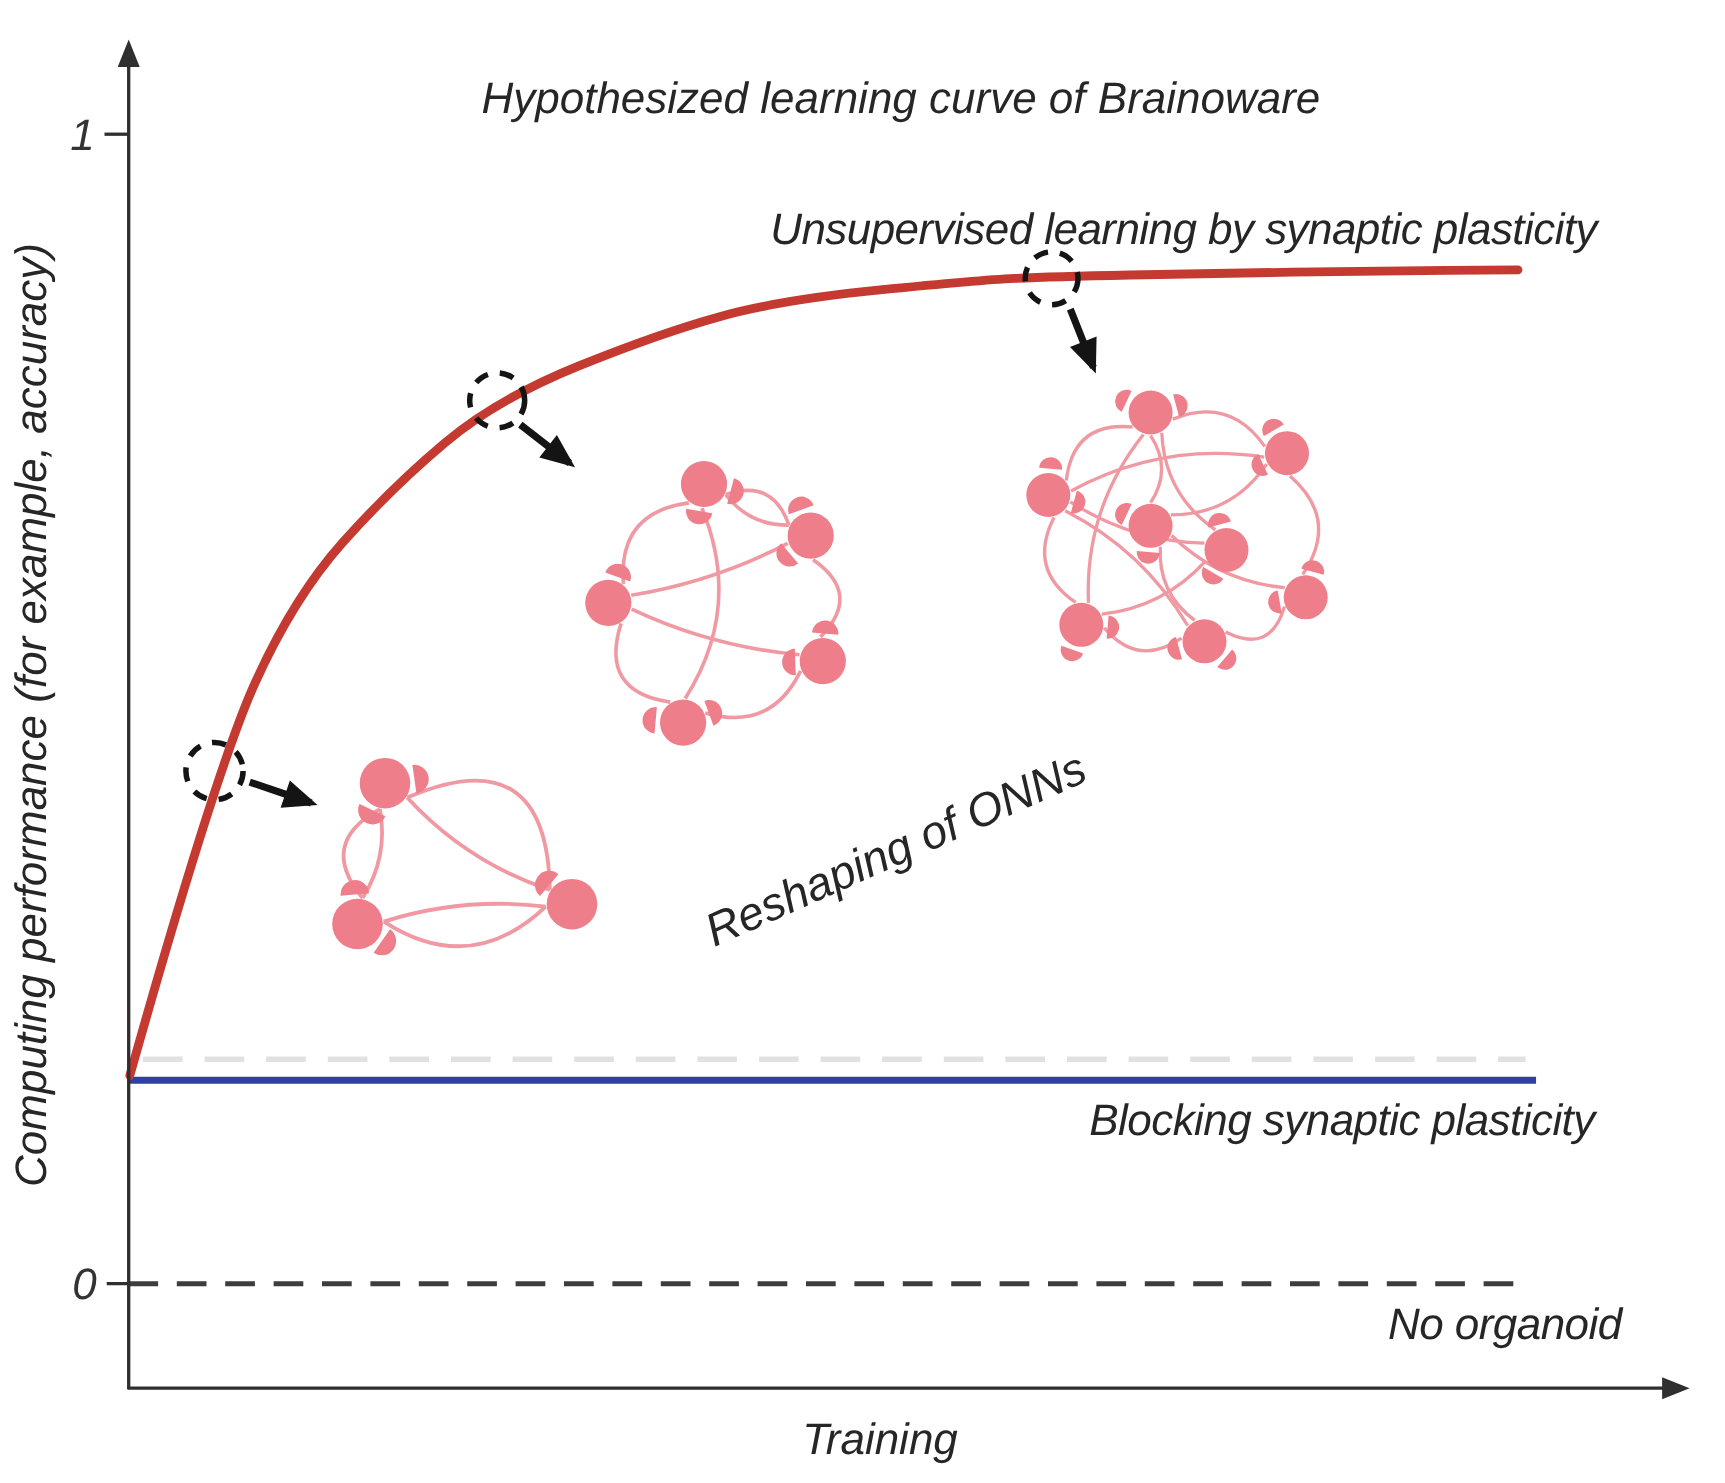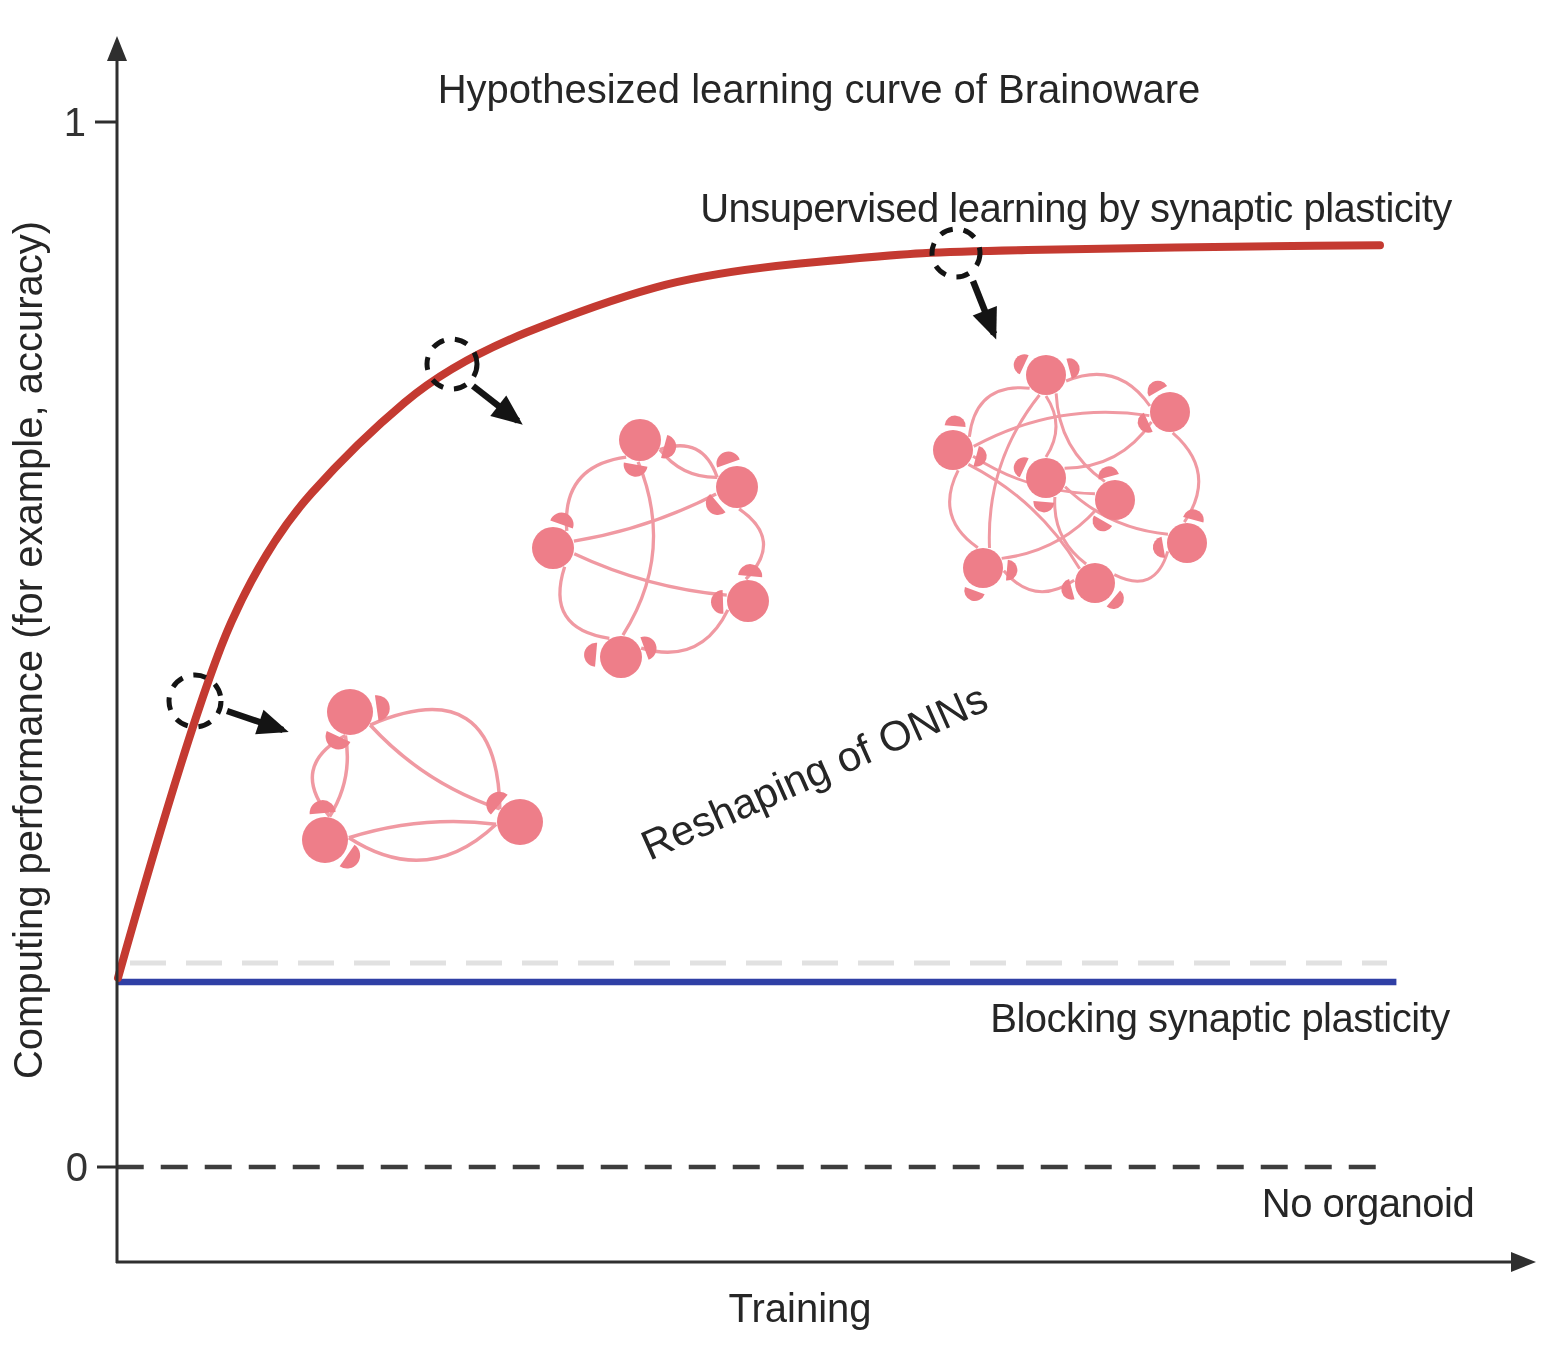--- a/index.html
+++ b/index.html
@@ -1,16 +1,16 @@
 <!DOCTYPE html>
 <html><head>
 <meta charset="utf-8">
 <style>
   html,body{margin:0;padding:0;background:#ffffff;}
-  #fig{position:relative;width:1568px;height:1348px;background:#ffffff;overflow:hidden;}
+  #fig{position:relative;width:1568px;height:1348px;background:#ffffff;overflow:hidden;font-style:italic;}
   svg{position:absolute;left:0;top:0;}
   .t{fill:#262626;font-family:"Liberation Sans",sans-serif;}
   .t-title{font-size:40px;text-anchor:middle;}
   .t-label{font-size:40px;text-anchor:middle;letter-spacing:-0.5px;}
   .t-tick{font-size:40px;text-anchor:end;fill:#333333;}
   .t-rot{font-size:42px;text-anchor:middle;}
   .t-axis{font-size:40px;text-anchor:middle;}
 </style>
 </head>
 <body>

